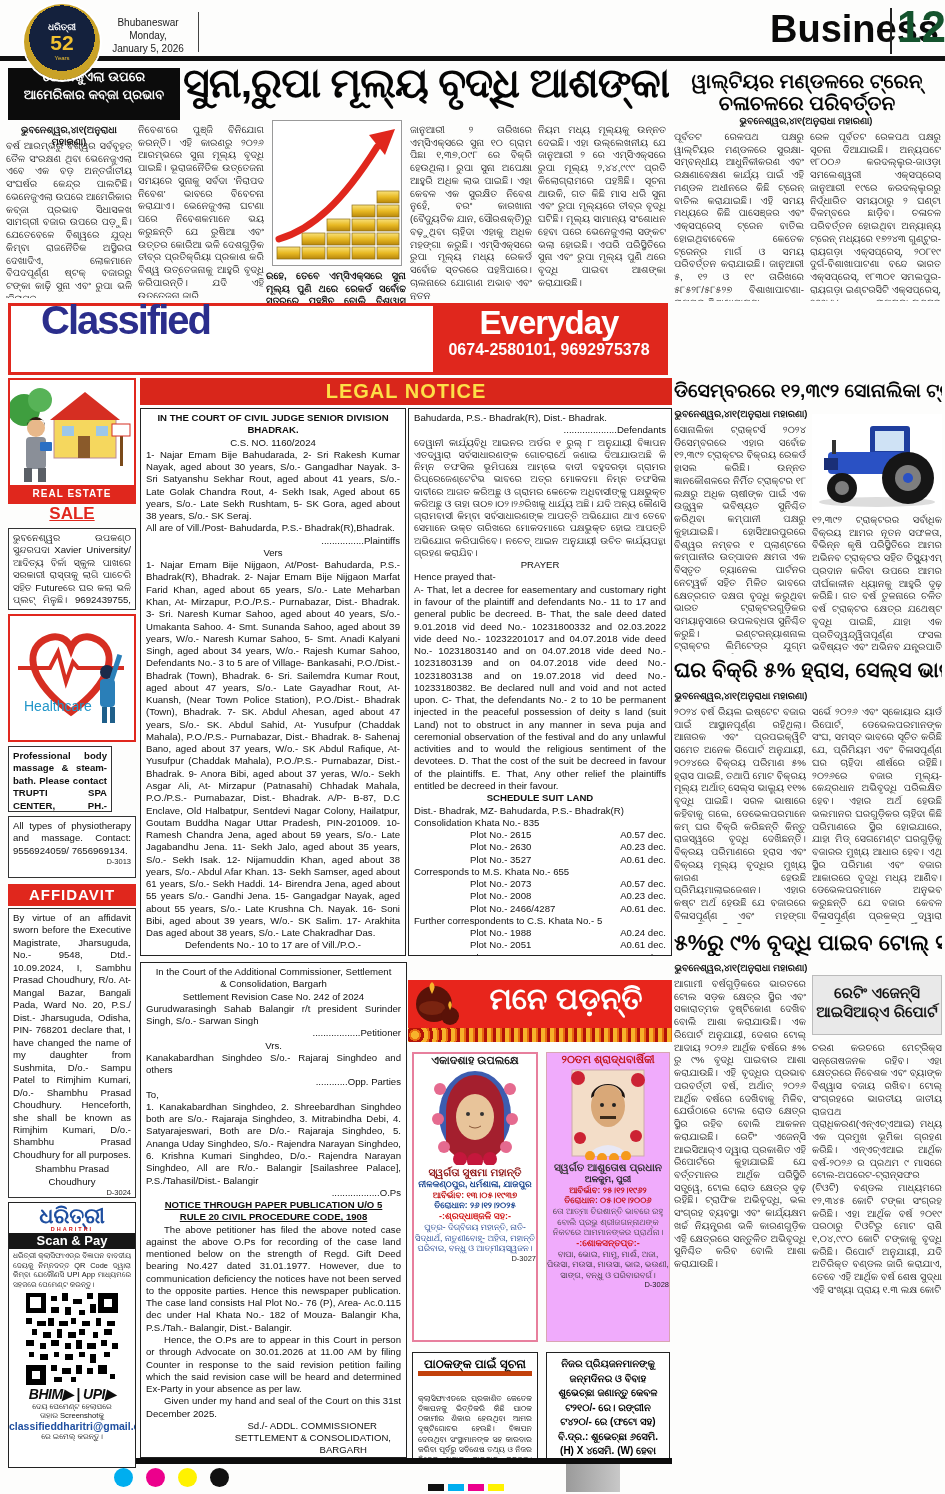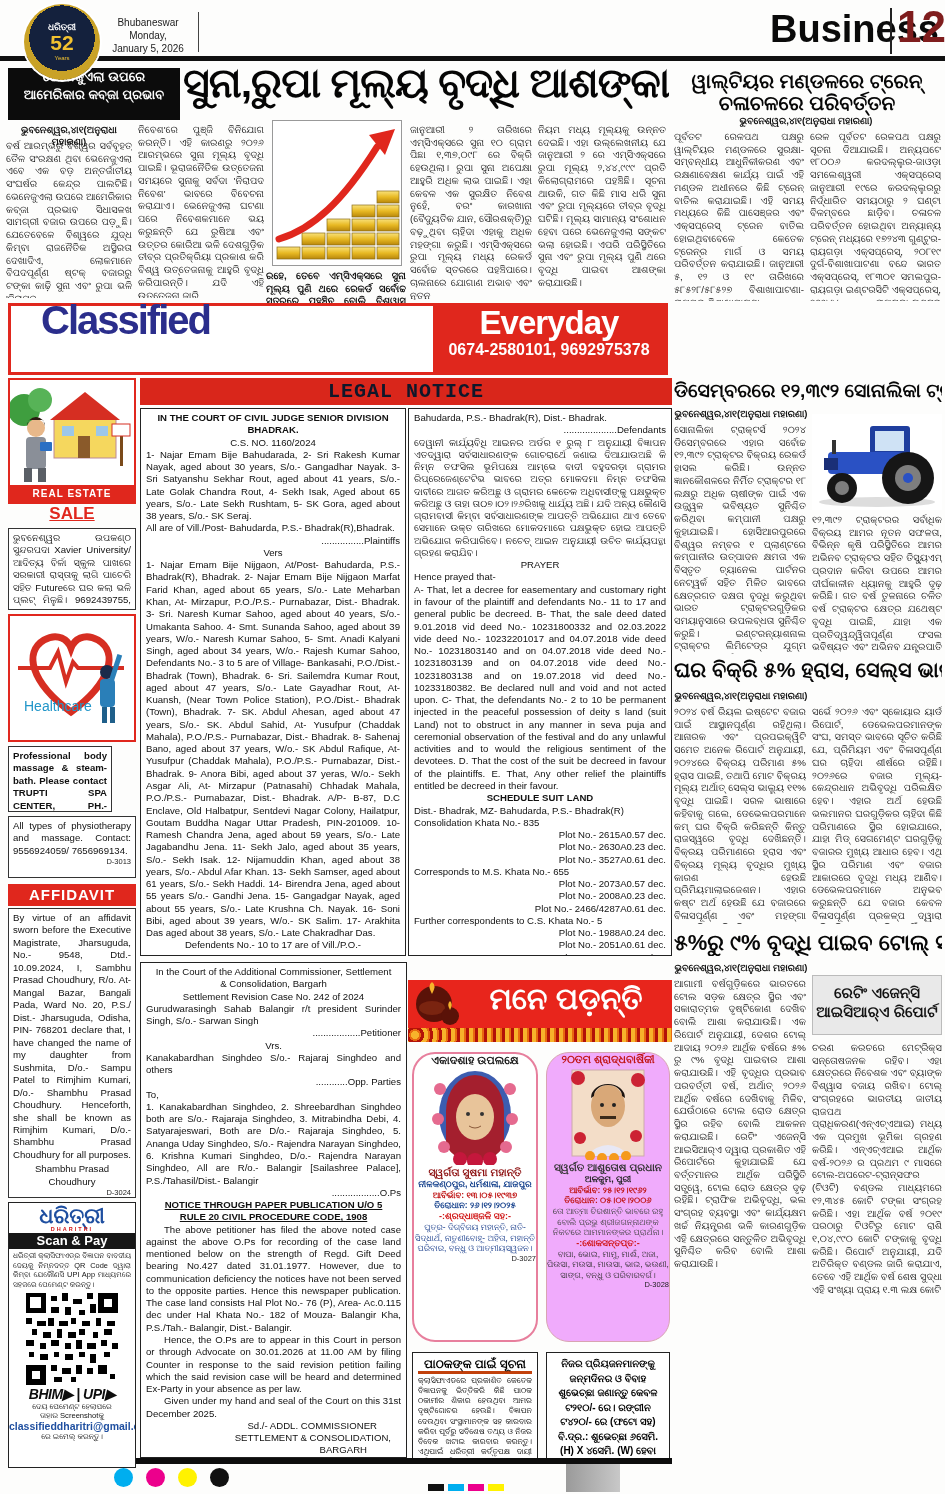--- a/index.html
+++ b/index.html
@@ -14,21 +14,21 @@
           background:radial-gradient(circle at 50% 45%, #14213d 0 58%, #c9a227 58% 78%, #9b9b9b 78% 100%);
           display:flex; flex-direction:column; align-items:center; justify-content:center;
           box-shadow:0 0 0 2px #fff; z-index:5; text-align:center;}
   .logo .l1 { color:#fff; font-size:9px; font-weight:bold; line-height:1; }
   .logo .l2 { color:#f2c230; font-size:21px; font-weight:bold; line-height:1.05; }
   .logo .l3 { color:#f2c230; font-size:6px; line-height:1; }
   .dateline { left:102px; top:16px; width:92px; font-size:10px; color:#222; text-align:center; line-height:1.3; }
   .mast-div1 { left:198px; top:12px; width:1px; height:40px; background:#444; }
   .biz { left:770px; top:8px; width:118px; font-size:38px; font-weight:bold; color:#0a0a0a; letter-spacing:0; }
   .mast-div2 { left:890px; top:8px; width:2px; height:46px; background:#222; }
-  .pageno { left:897px; top:2px; width:48px; font-size:44px; font-weight:bold; color:#7f1d1d; }
+  .pageno { left:897px; top:2px; width:48px; font-size:44px; font-weight:bold; color:#14532d; }
 
   
   .blackbox { left:8px; top:68px; width:172px; height:52px; background:#0c0c0c; color:#fff;
               display:flex; flex-direction:column; justify-content:flex-start; text-align:center;
               font-weight:bold; font-size:13px; line-height:1.35; }
   .main-head { left:183px; top:60px; width:486px; height:60px; font-size:41px; font-weight:bold;
                color:#050505; text-align:center; letter-spacing:-1px; white-space:nowrap; overflow:hidden; }
   .byline { font-size:9.5px; font-weight:bold; text-align:center; color:#111; }
   .col { font-size:9.8px; line-height:1.3; text-align:justify; color:#1a1a1a; overflow:hidden; }
   .goldimg { left:272px; top:120px; width:130px; height:146px; border:1px solid #999; background:#fff; }
@@ -37,37 +37,37 @@
                 text-align:center; line-height:1.1; color:#070707; overflow:hidden;}
 
   
   .cls-banner { left:8px; top:303px; width:660px; height:72px; border:3px solid #e0271d; background:#fff; }
   .cls-title { position:absolute; left:10px; top:-8px; font-size:40px; font-weight:bold; color:#2b2e8c; letter-spacing:-2px;margin-left:20px; }
   .cls-right { position:absolute; right:0; top:0; width:232px; height:100%; background:#e0271d; color:#fff; text-align:center; }
   .cls-every { font-size:33px; font-weight:bold; line-height:1.05; letter-spacing:-1px; }
   .cls-phone { font-size:16px; font-weight:bold; }
 
   
-  .ln-bar { left:140px; top:378px; width:532px; height:27px; background:#d9261b; color:#0f172a;
-            font-size:20px; font-weight:bold; text-align:center; line-height:27px; letter-spacing:1px;font-family:Liberation Mono, monospace; }
+  .ln-bar { left:140px; top:378px; width:532px; height:27px; background:#d9261b; color:#fde047;
+            font-size:20px; font-weight:bold; text-align:center; line-height:27px; letter-spacing:1px; }
   .ln-box { border:1.5px solid #222; background:#fff; padding:3px 5px; font-size:9.6px; line-height:1.28; color:#111; overflow:hidden;}
   .ln-c { text-align:center; }
   .ln-r { text-align:right; }
   .ln-j { text-align:justify; }
   .ln-b { font-weight:bold; }
-  .sched-row { display:flex; justify-content:flex-end; padding-left:56px; }
+  .sched-row { display:flex; justify-content:space-between; padding-left:56px; }
   .refno { font-size:7.5px; text-align:right; color:#222; }
   .ul { text-decoration:underline; }
 
   
   .mem-banner { left:408px; top:980px; width:264px; height:62px; background:#e8251c; overflow:hidden; }
   .mem-title { position:absolute; left:58px; top:2px; width:200px; text-align:center; color:#fff; font-size:30px; font-weight:bold; }
   .mem-flowers { position:absolute; left:0; bottom:0; width:100%; height:14px;
     background:repeating-radial-gradient(circle at 7px 7px, #f7b32b 0 4px, #e86a10 4px 6px, #b31208 6px 9px); }
-  .card { position:absolute; overflow:hidden; font-size:8.8px; text-align:center; line-height:1.25;border-radius:23px; }
+  .card { position:absolute; overflow:hidden; font-size:8.8px; text-align:center; line-height:1.25; }
   .c-occ { font-weight:bold; font-size:11px; color:#111; }
   .c-name { font-weight:bold; font-size:10.5px; color:#8c0f0f; }
   .c-addr { font-weight:bold; color:#14408c; font-size:8.8px; }
   .c-date { color:#c01616; font-weight:bold; font-size:8.5px; }
   .c-lbl { color:#d01414; font-weight:bold; font-size:9px; }
   .c-fam { color:#1a3e8c; font-size:8.4px; }
   .notice-box { border:1.5px solid #222; background:#fff; padding:4px 5px; overflow:hidden; }
 
   
   .r-head { font-weight:bold; color:#070707; text-align:center; overflow:hidden; white-space:nowrap; }
@@ -337,21 +337,21 @@
     <div class="c-addr" style="color:#222;">ଅଳକୁମ, ପୁରୀ</div>
     <div class="c-date">ଆବିର୍ଭାବ: ୨୫।୧୨।୧୯୬୨</div>
     <div class="c-date">ତିରୋଧାନ: ୦୫।୦୧।୨୦୦୬</div>
     <div class="c-fam" style="color:#444;">ତୋ ଆତ୍ମା ଚିରଶାନ୍ତି ଭାବରେ ରହୁ ବୋଲି ପ୍ରଭୁ ଶ୍ରୀଜଗନ୍ନାଥଙ୍କ ନିକଟରେ ଆମମାନଙ୍କର ପ୍ରାର୍ଥନା।</div>
     <div class="c-lbl">-:ଶୋକସନ୍ତପ୍ତ:-</div>
     <div class="c-fam" style="color:#333;">ବାପା, ଭୋଇ, ମାମୁ, ମାଈଁ, ଅଜା, ପିଉସା, ମଉସା, ମାଉସା, ଭାଇ, ଭଉଣୀ, ସାଙ୍ଗ, ବନ୍ଧୁ ଓ ପରିବାରବର୍ଗ।</div>
     <div class="refno">D-3028</div>
   </div>
 
   <div class="abs notice-box" style="left:412px;top:1352px;width:126px;height:108px;">
-    <div style="text-align:center;font-weight:bold;font-size:12px;border-bottom:3px solid #c2410c;margin-bottom:2px;">ପାଠକଙ୍କ ପାଇଁ ସୂଚନା</div>
+    <div style="text-align:center;font-weight:bold;font-size:12px;border-bottom:5px solid #c2410c;margin-bottom:18px;">ପାଠକଙ୍କ ପାଇଁ ସୂଚନା</div>
     <div style="font-size:7.8px;line-height:1.3;text-align:justify;">କ୍ଲାସିଫାଏଡରେ ପ୍ରକାଶିତ କେତେକ ବିଜ୍ଞାପନକୁ ଭିତ୍ତିକରି କିଛି ପାଠକ ଠକାମୀର ଶିକାର ହେଉଥିବା ଆମର ଦୃଷ୍ଟିଗୋଚର ହେଉଛି। ବିଜ୍ଞାପନ ଦେଉଥିବା ସଂସ୍ଥାମାନଙ୍କ ସହ କାରବାର କରିବା ପୂର୍ବରୁ ସବିଶେଷ ତଥ୍ୟ ଓ ନିଜର ବିବେକ ଖଟାଇ କାରବାର କରନ୍ତୁ। ଏଥିପାଇଁ ଧରିତ୍ରୀ କର୍ତ୍ତୃପକ୍ଷ ଦାୟୀ ରହିବେ ନାହିଁ।</div>
   </div>
   <div class="abs notice-box" style="left:546px;top:1352px;width:124px;height:108px;">
     <div style="font-size:10px;font-weight:bold;line-height:1.45;text-align:center;">ନିଜର ପ୍ରିୟଜନମାନଙ୍କୁ ଜନ୍ମଦିନର ଓ ବିବାହ ଶୁଭେଚ୍ଛା ଜଣାନ୍ତୁ କେବଳ ଟ୨୧୦/- ରେ। ରଙ୍ଗୀନ ଟ୪୨୦/- ରେ (ଫଟୋ ସହ) ବି.ଦ୍ର.: ଶୁଭେଚ୍ଛା ୬ସେମି. (H) X ୪ସେମି. (W) ହେବା ଆବଶ୍ୟକ।</div>
   </div>
 
   <div class="abs r-head" style="left:674px;top:380px;width:268px;font-size:19px;">ଡିସେମ୍ବରରେ ୧୨,୩୯୨ ସୋନାଲିକା ଟ୍ରାକ୍ଟର ବିକ୍ରି</div>
   <div class="abs byline" style="left:674px;top:408px;width:134px;">ଭୁବନେଶ୍ୱର,୪ା୧(ଅନୁରାଧା ମହାରଣା)</div>
   <div class="abs col" style="left:674px;top:424px;width:132px;height:230px;">ସୋନାଲିକା ଟ୍ରାକ୍ଟର୍ସ ୨୦୨୪ ଡିସେମ୍ବରରେ ଏହାର ସର୍ବୋଚ୍ଚ ୧୨,୩୯୨ ଟ୍ରାକ୍ଟର ବିକ୍ରୟ ରେକର୍ଡ ହାସଲ କରିଛି। ଉନ୍ନତ ଜ୍ଞାନକୌଶଳରେ ନିର୍ମିତ ଟ୍ରାକ୍ଟର ୧୮ ଲକ୍ଷରୁ ଅଧିକ ଚାଷୀଙ୍କ ପାଇଁ ଏକ ଉଜ୍ଜ୍ୱଳ ଭବିଷ୍ୟତ ସୁନିଶ୍ଚିତ କରିଥିବା କମ୍ପାନୀ ପକ୍ଷରୁ କୁହାଯାଇଛି। ହୋସିଆରପୁରରେ ବିଶ୍ୱର ନମ୍ବର ୧ ପ୍ଲାଣ୍ଟରେ କମ୍ପାନୀର ଉତ୍ପାଦନ କ୍ଷମତା ଏକ ବିସ୍ତୃତ ଚ୍ୟାନେଲ ପାର୍ଟନର ନେଟ୍‌ୱର୍କ ସହିତ ମିଳିତ ଭାବରେ କ୍ଷେତ୍ରଗତ ଦକ୍ଷତା ବୃଦ୍ଧି କରୁଥିବା ଭାରତ ଟ୍ରାକ୍ଟରଗୁଡ଼ିକର ସମୟାନୁସାରେ ଉପଲବ୍ଧତା ସୁନିଶ୍ଚିତ କରୁଛି। ଇଣ୍ଟରନ୍ୟାଶନାଲ ଟ୍ରାକ୍ଟର ଲିମିଟେଡ୍‌ର ଯୁଗ୍ମ ପରିଚାଳନା ନିର୍ଦ୍ଦେଶକ ରମଣ ମିତ୍ତଲ କହିଛନ୍ତି, ଡିସେମ୍ବର ସୁଦ୍ଧା</div>
   <div class="abs" style="left:812px;top:414px;width:130px;height:96px;background:#fff;">

